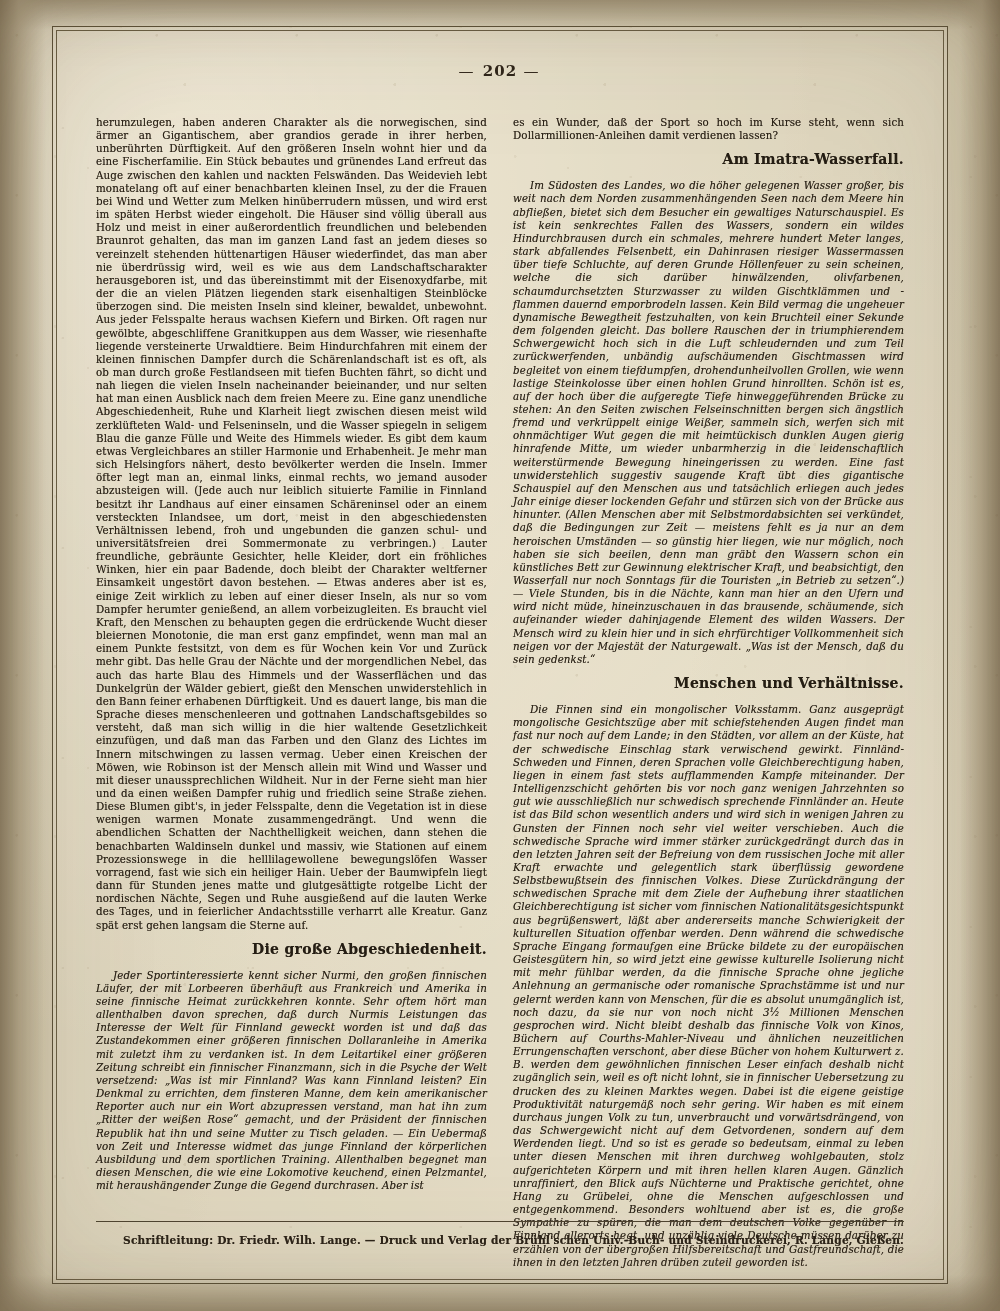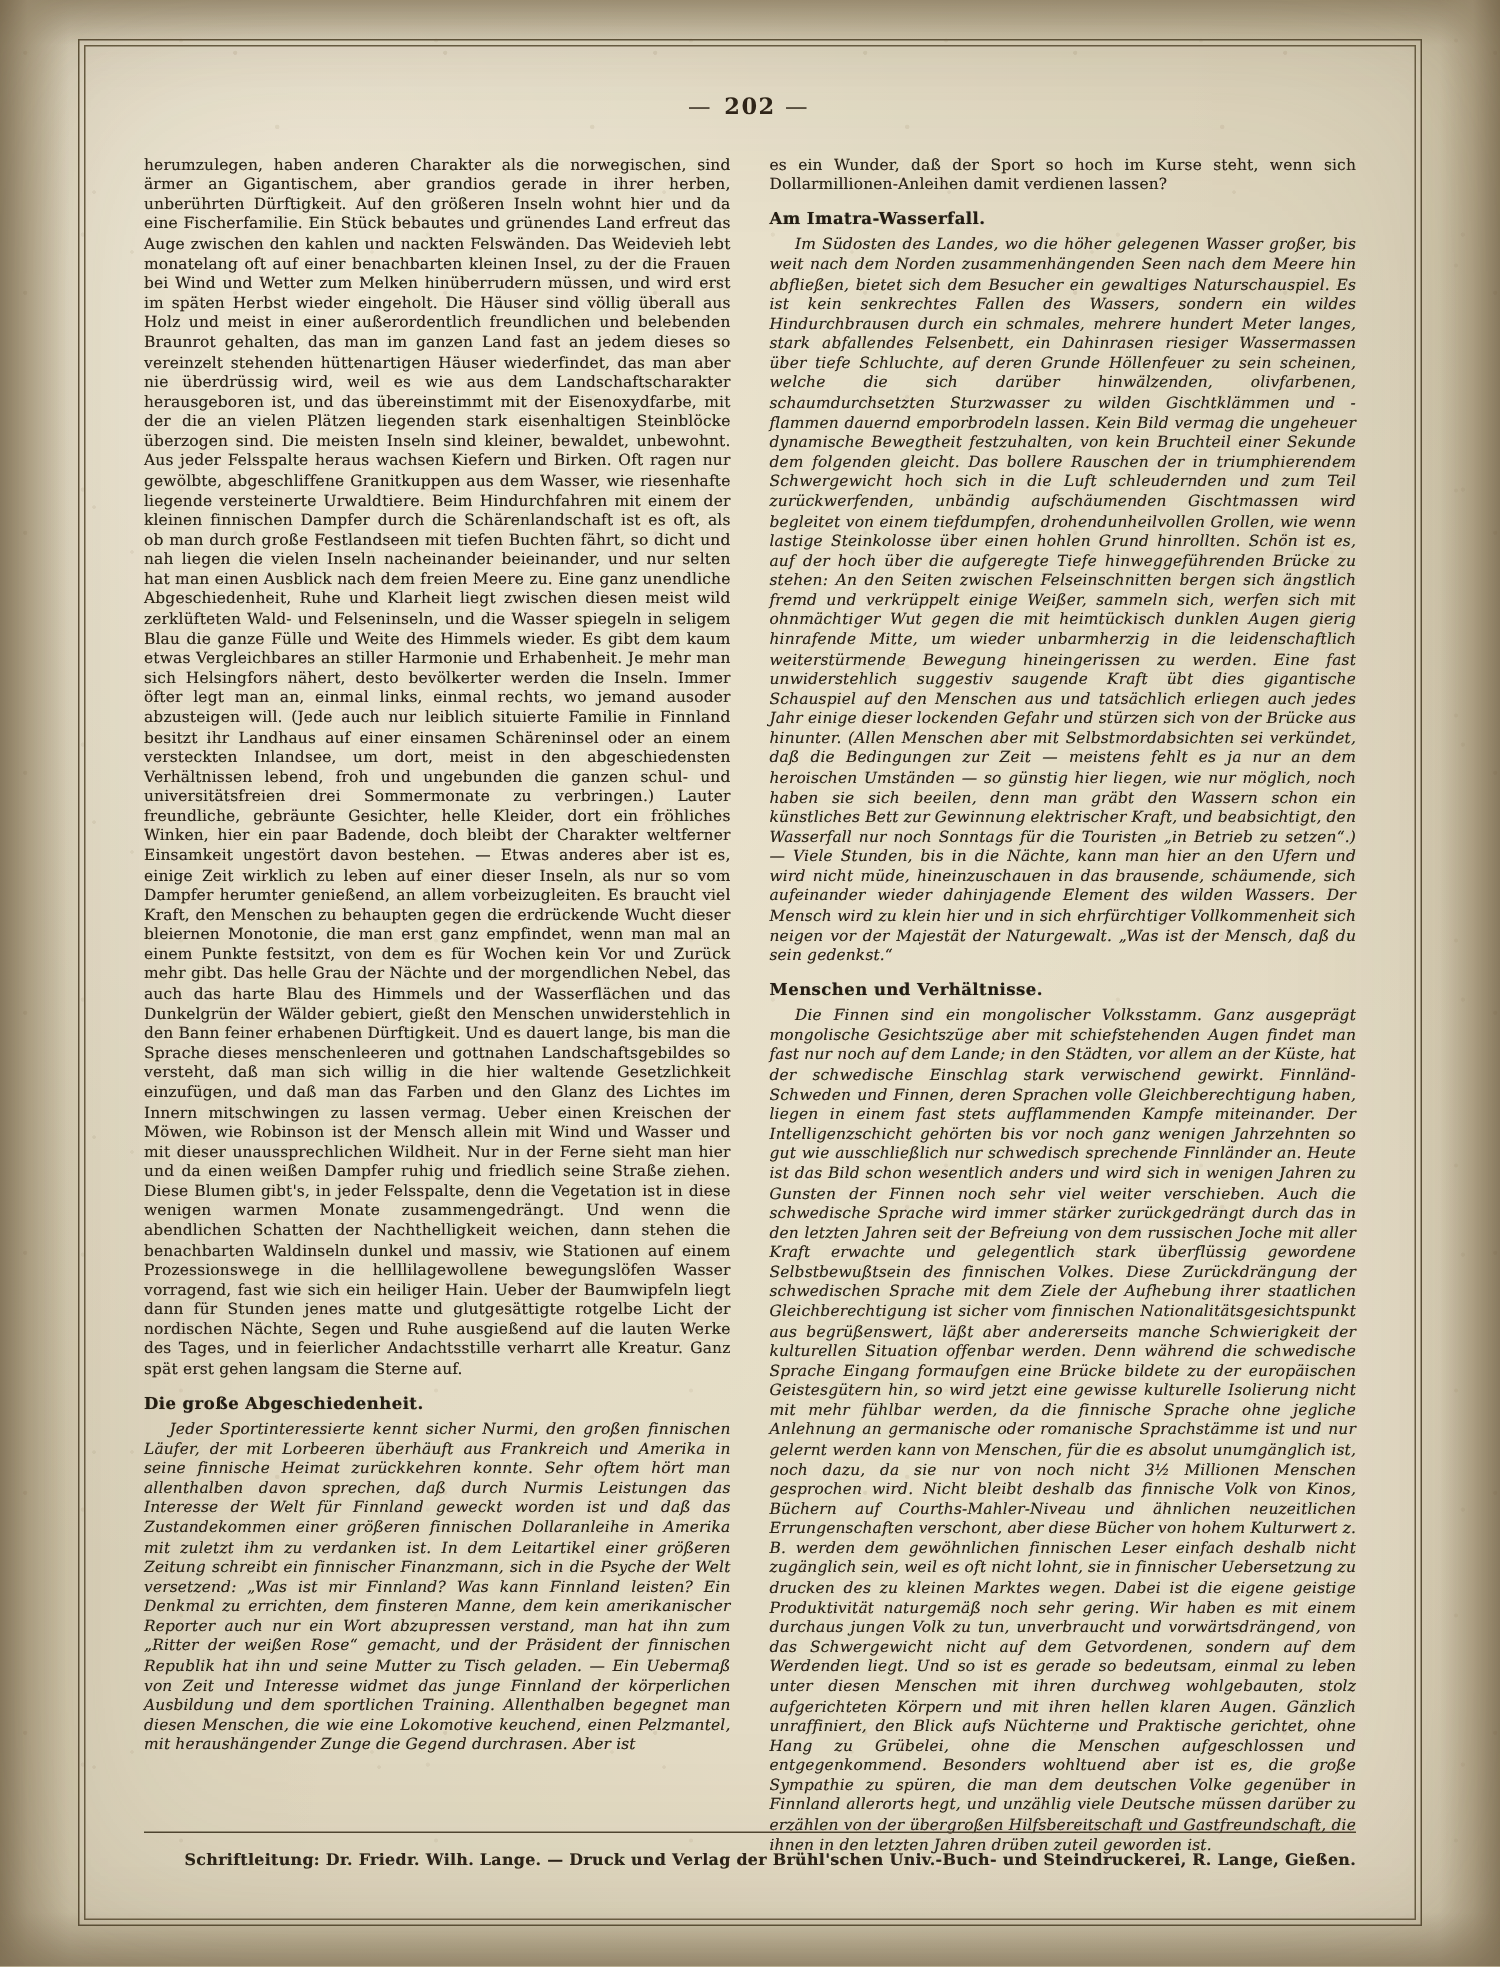--- a/index.html
+++ b/index.html
@@ -114,32 +114,32 @@
     width: 391px;
     position: relative;
   }
 
   .para {
     font-family: "DejaVu Serif", serif;
     font-size: 10.3px;
     line-height: 13.15px;
     text-align: justify;
     color: #2b2318;
-    margin: 0 0 0 0;
+    margin: 12px 0 0 0;
     letter-spacing: 0.1px;
     -webkit-font-smoothing: none;
     text-shadow: 0 0 0.4px rgba(43,35,24,0.55);
   }
   .para.indent { text-indent: 17px; font-style: italic; }
 
   .subhead {
     font-family: "DejaVu Serif", serif;
-    font-size: 11px;
+    font-size: 14px;
     font-weight: bold;
-    text-align: left;
+    text-align: right;
     color: #241d13;
     margin: 9px 0 5px 0;
     letter-spacing: 0.3px;
     text-shadow: 0 0 0.5px rgba(36,29,19,0.6);
   }
 
   .footer-rule {
     position: absolute;
     left: 0;
     right: 0;

